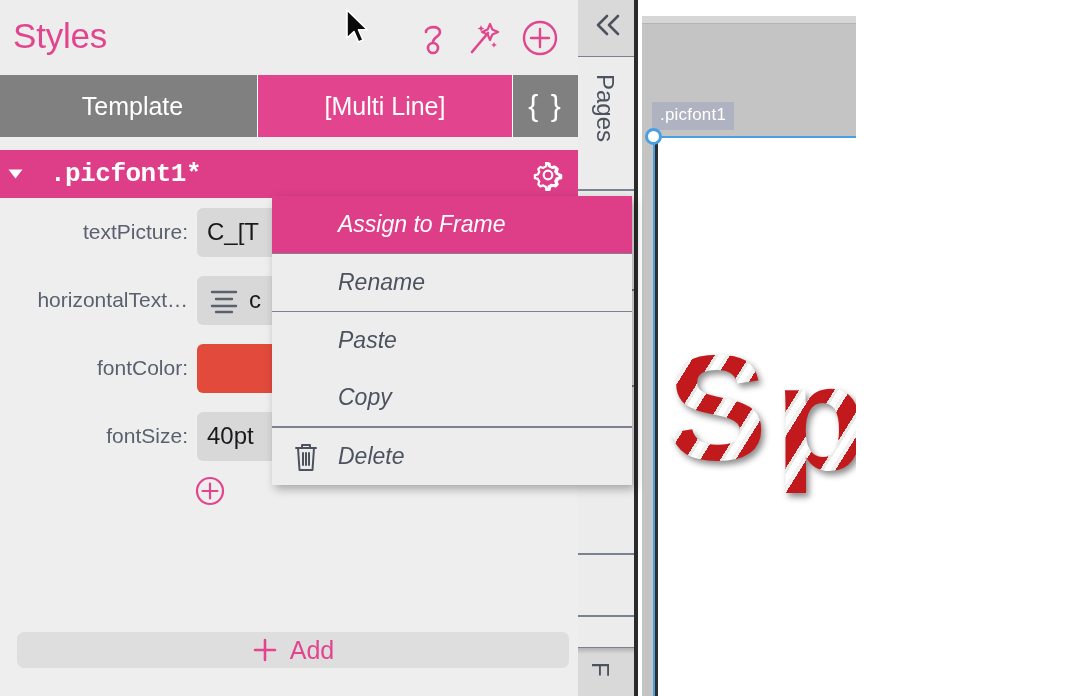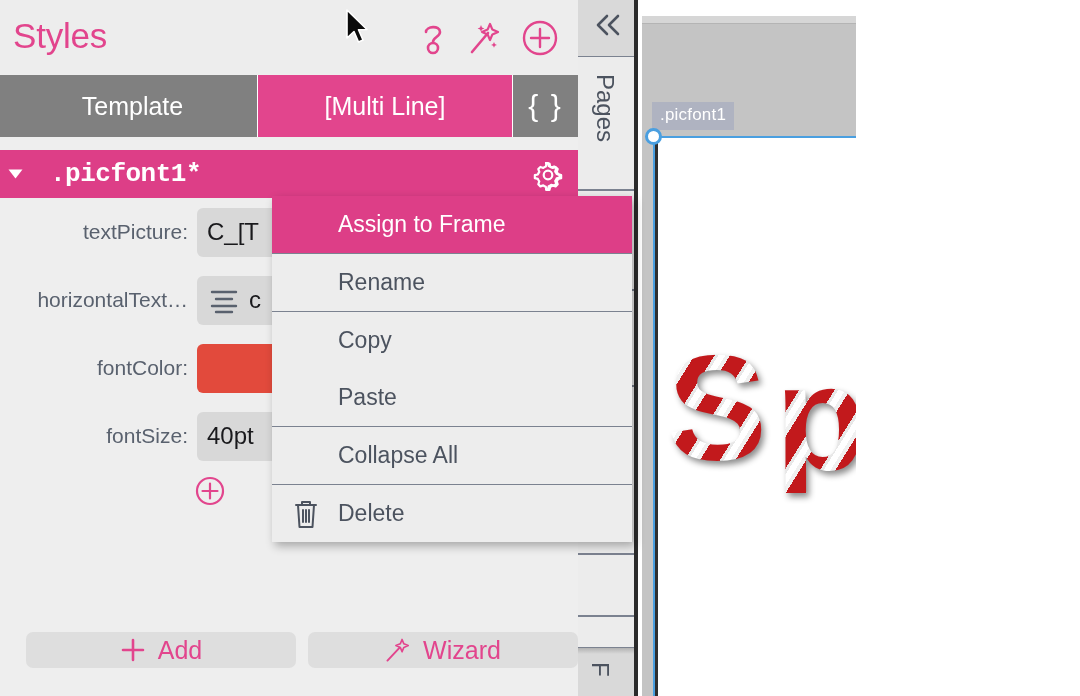--- a/index.html
+++ b/index.html
@@ -171,21 +171,21 @@
     height: 56px;
   }
   .add-prop-btn {
     position: absolute;
     left: 195px; top: 6px;
   }
 
   
   .bottom-bar {
     position: absolute;
-    left: 13px; bottom: 12px;
+    left: 4px; bottom: 12px;
     width: 578px;
     height: 68px;
     display: flex;
     gap: 12px;
     padding: 16px 13px;
     box-sizing: border-box;
   }
   .bottom-btn {
     flex: 1;
     background: #dedede;
@@ -310,20 +310,21 @@
   }
 
   
   #context-menu {
     position: absolute;
     left: 272px; top: 196px;
     width: 360px;
     background: #ededed;
     box-shadow: 3px 4px 9px rgba(0,0,0,0.30);
     z-index: 50;
+    font-style: italic;
   }
   .menu-item {
     position: relative;
     height: 57px;
     display: flex;
     align-items: center;
     font-size: 23px;
     color: #4c535f;
     padding-left: 66px;
     box-sizing: border-box;
@@ -448,27 +449,20 @@
       </div>
     </div>
 
     <div class="bottom-bar">
       <div class="bottom-btn">
         <svg width="26" height="26" viewBox="0 0 26 26">
           <path d="M13 3 V23 M3 13 H23" stroke="#e2458d" stroke-width="2.6" stroke-linecap="round"></path>
         </svg>
         <span>Add</span>
       </div>
-      <div class="bottom-btn">
-        <svg width="26" height="26" viewBox="0 0 32 32">
-          <path d="M3 29 L18 13" stroke="#e2458d" stroke-width="2.4" stroke-linecap="round" fill="none"></path>
-          <path d="M21 3 L23.2 8.4 L28.6 10.6 L23.2 12.8 L21 18.2 L18.8 12.8 L13.4 10.6 L18.8 8.4 Z" stroke="#e2458d" stroke-width="2" fill="none" stroke-linejoin="round"></path>
-        </svg>
-        <span>Wizard</span>
-      </div>
     </div>
   </div>
 
   <div id="pages-rail">
     <span class="rail-collapse">
       <svg width="32" height="26" viewBox="0 0 32 26">
         <g stroke="#4c535f" stroke-width="2.6" fill="none" stroke-linecap="round" stroke-linejoin="round">
           <path d="M15 4 L6 13 L15 22"></path>
           <path d="M26 4 L17 13 L26 22"></path>
         </g>
@@ -506,24 +500,23 @@
           <span class="candy-letter" style="left: 330px; top: 360px; font-size: 175px;">C</span>
         </div>
     </div>
   </div>
 
   <div id="context-menu">
     <div class="menu-item selected">Assign to Frame</div>
     <div class="menu-sep"></div>
     <div class="menu-item">Rename</div>
     <div class="menu-sep"></div>
+    <div class="menu-item">Paste</div>
     <div class="menu-item">Copy</div>
-    <div class="menu-item">Paste</div>
     <div class="menu-sep"></div>
-    <div class="menu-item">Collapse All</div>
     <div class="menu-sep"></div>
     <div class="menu-item">
       <svg class="menu-icon" width="28" height="32" viewBox="0 0 28 32">
         <g stroke="#4c535f" stroke-width="2" fill="none" stroke-linejoin="round" stroke-linecap="round">
           <path d="M4 7 H24"></path>
           <path d="M10 7 V4 H18 V7"></path>
           <path d="M6 7 L7.5 29 H20.5 L22 7"></path>
           <path d="M11 12 V24 M14 12 V24 M17 12 V24"></path>
         </g>
       </svg>

